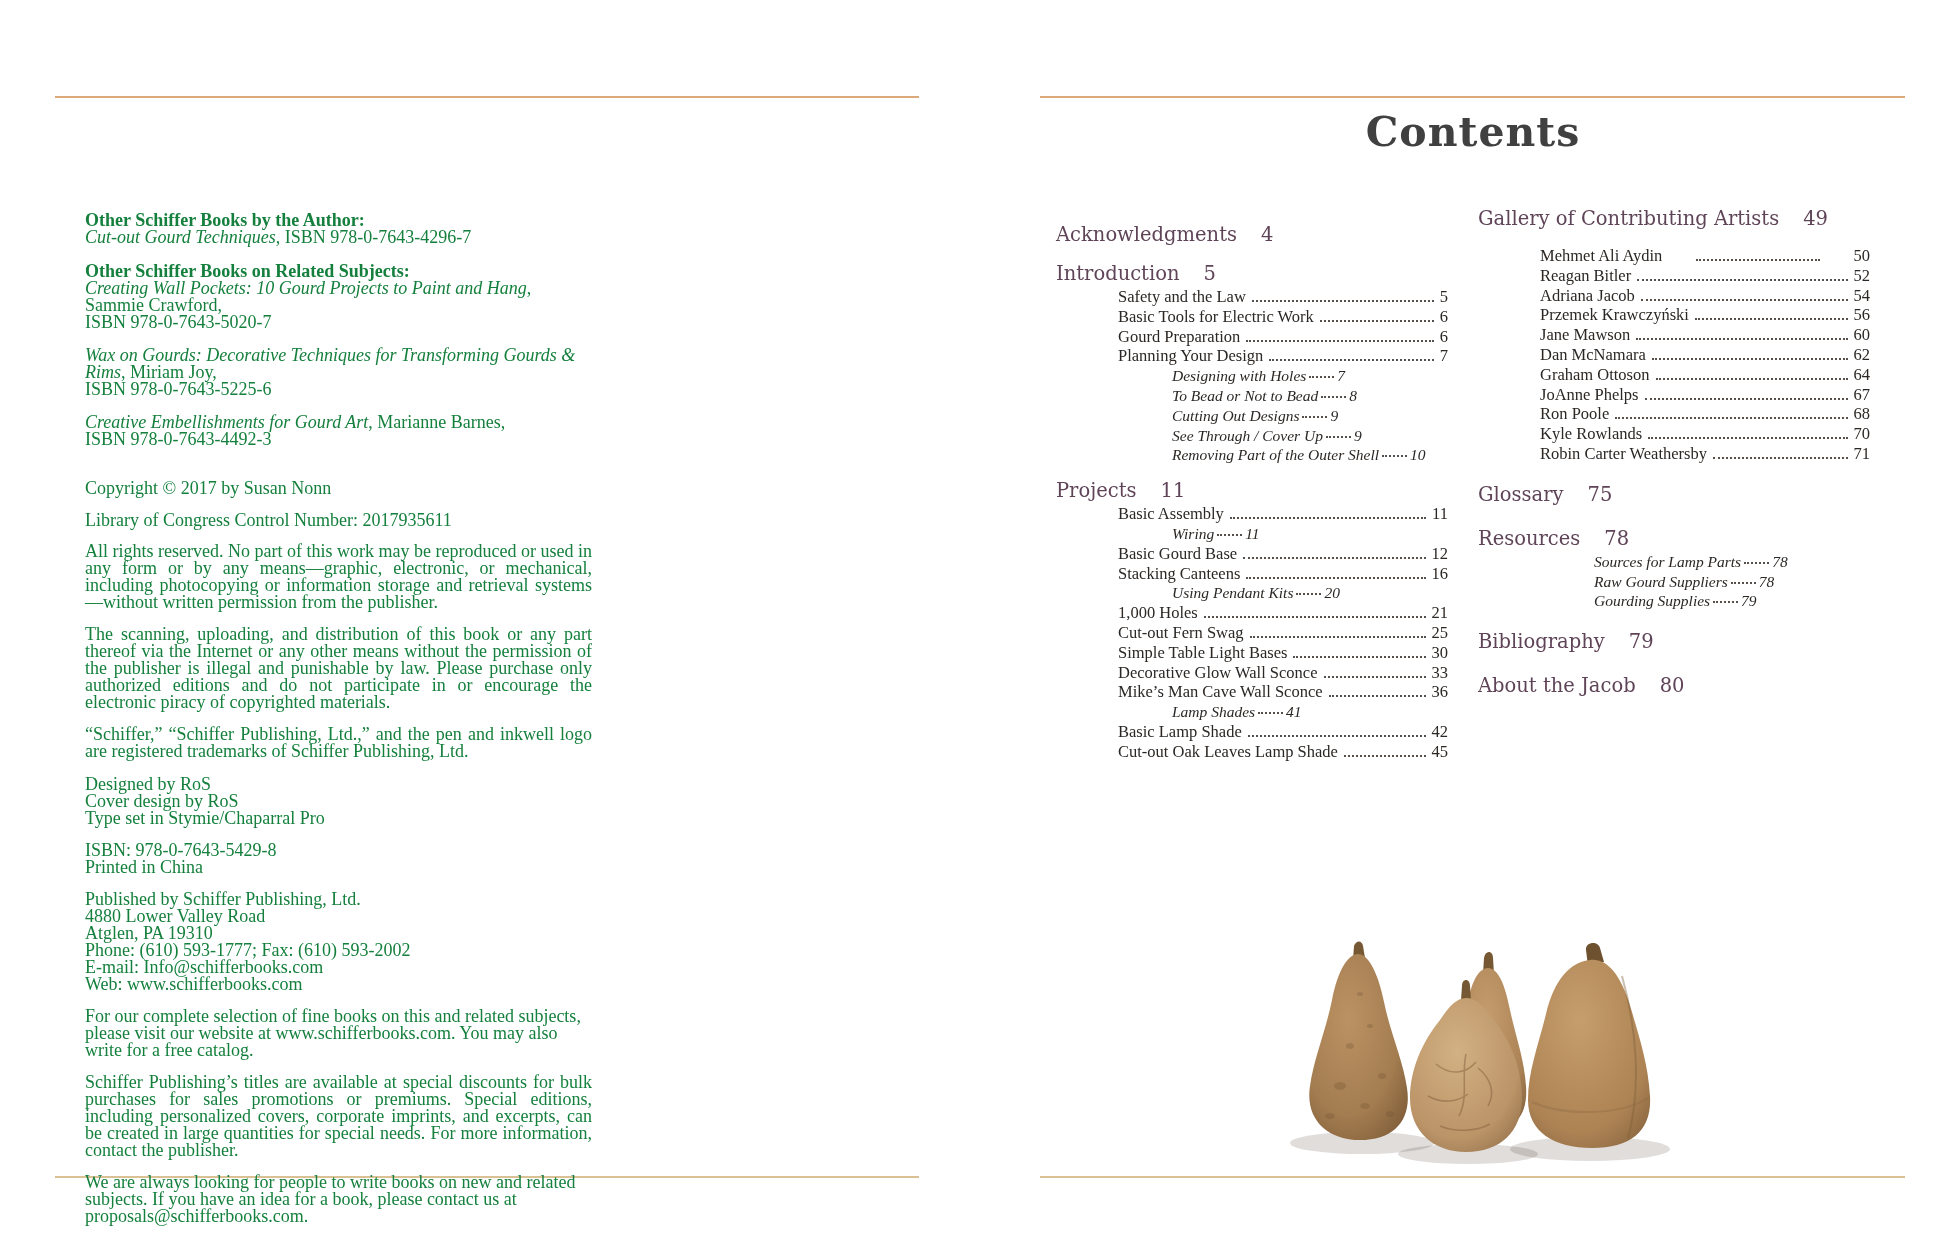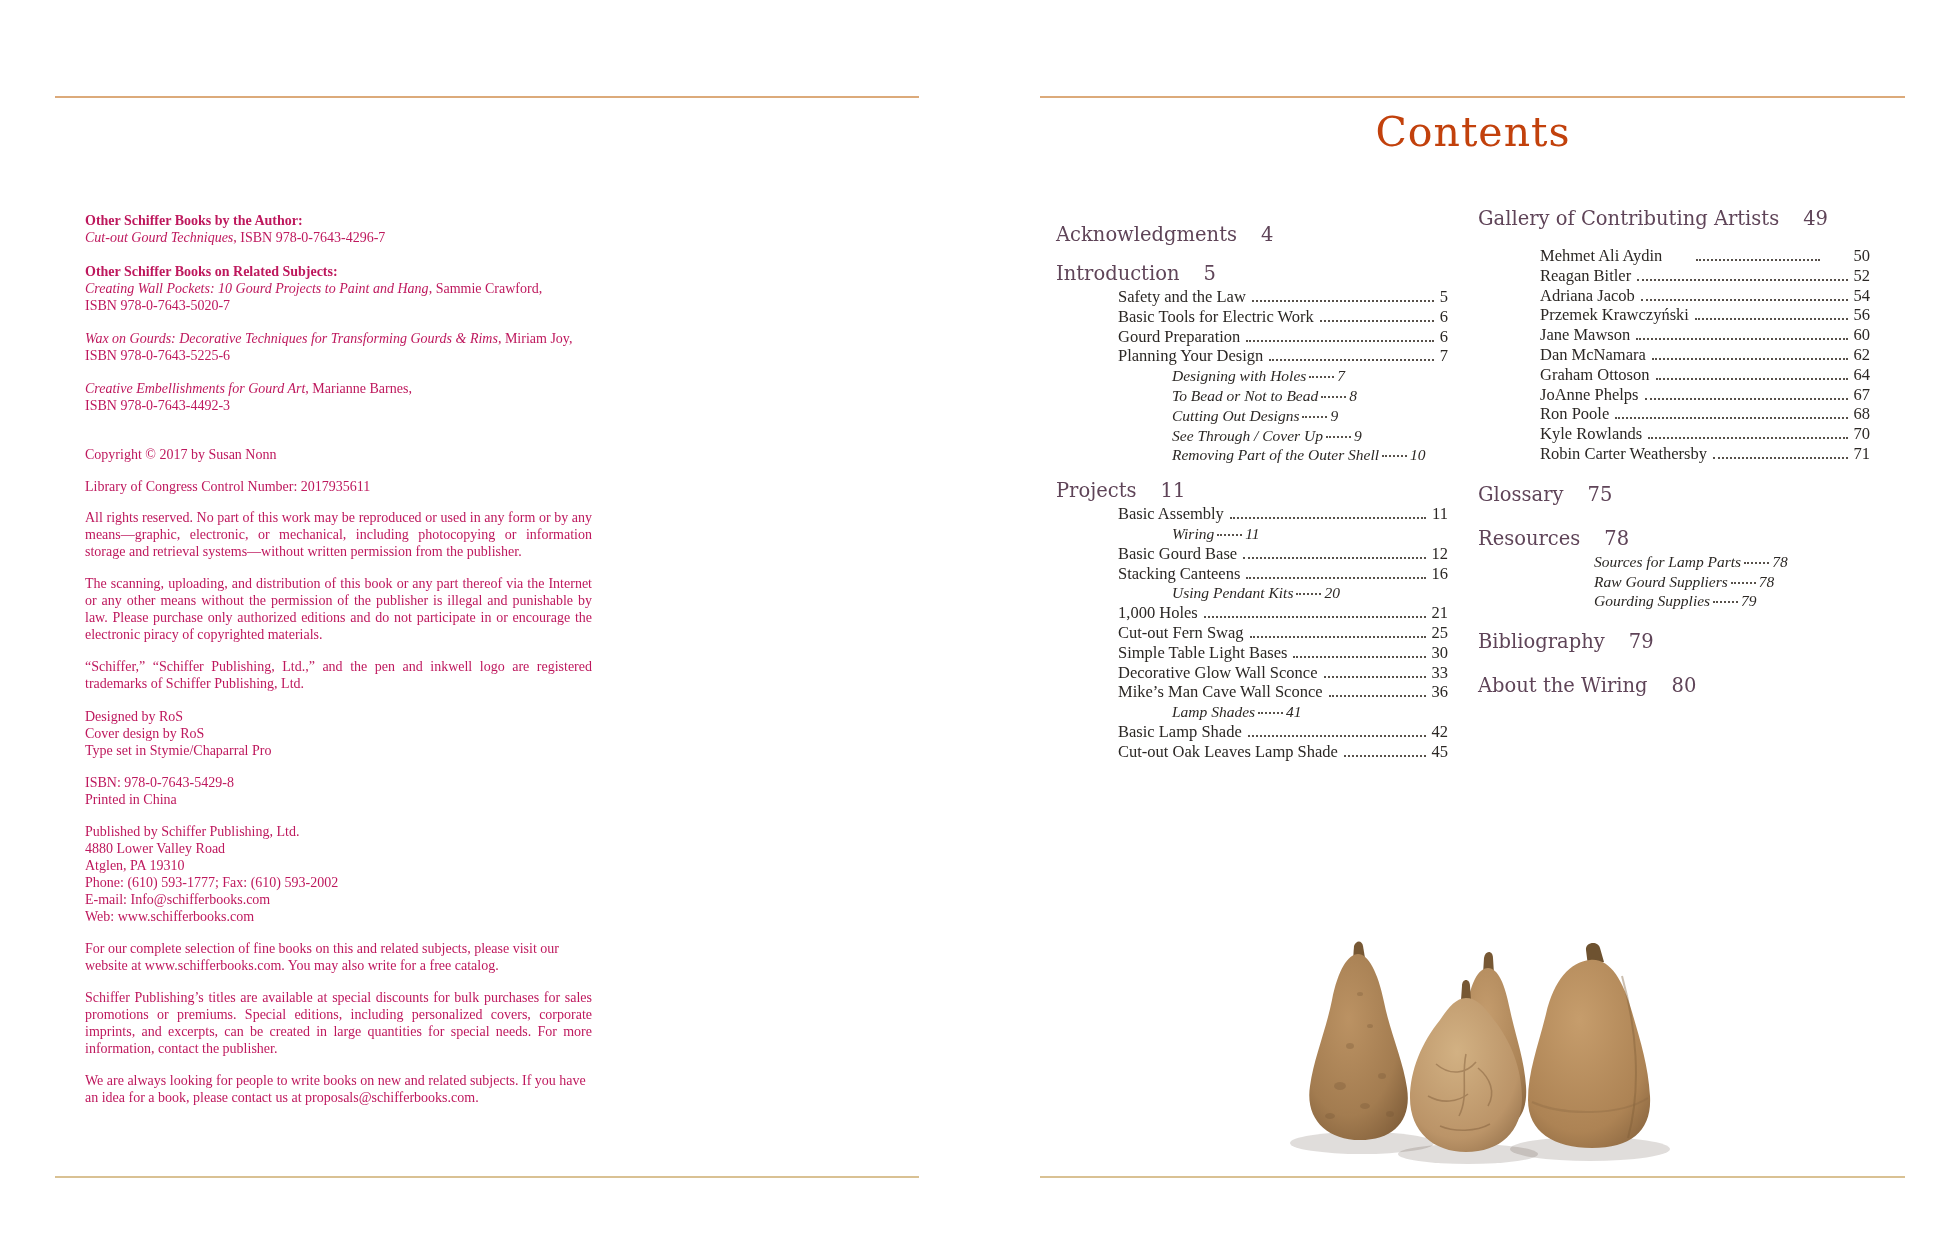--- a/index.html
+++ b/index.html
@@ -9,32 +9,32 @@
   }
   .rule{position:absolute;height:2px;}
   .rule-tl{left:55px;top:96px;width:864px;background:#dcaa7a;}
   .rule-bl{left:55px;top:1176px;width:864px;background:#d9c193;}
   .rule-tr{left:1040px;top:96px;width:865px;background:#dcaa7a;}
   .rule-br{left:1040px;top:1176px;width:865px;background:#d9c193;}
 
   
   .cp-col{
     position:absolute;left:85px;top:212px;width:507px;
-    font-size:14px;line-height:17px;color:#be185d;
+    font-size:18px;line-height:17px;color:#15803d;
   }
   .cp-block{margin:0;}
   .cp-block.justify{text-align:justify;}
   .cp-block b{font-weight:bold;}
   .cp-block i{font-style:italic;}
 
   
   .contents-title{
     position:absolute;left:1040px;top:108px;width:866px;margin:0;
-    text-align:center;font-family:"DejaVu Serif",serif;font-weight:normal;
-    font-size:41px;letter-spacing:1px;color:#c2410c;
+    text-align:center;font-family:"DejaVu Serif",serif;font-weight:bold;
+    font-size:41px;letter-spacing:1px;color:#404040;
   }
   .toc-col{position:absolute;top:206px;width:392px;}
   .col-a{left:1056px;}
   .col-b{left:1478px;}
 
   .toc-heading{
     font-family:"DejaVu Serif",serif;font-size:19.5px;line-height:26px;
     color:#5f4458;margin-top:13px;
   }
   .toc-heading .h-page{margin-left:24px;}
@@ -226,21 +226,21 @@
       <span class="e-label">Robin Carter Weathersby</span>
       <span class="leader"></span>
       <span class="e-page">71</span>
     </div>
     <div class="toc-heading" style="margin-top: 18px;"><span class="h-label">Glossary</span><span class="h-page">75</span></div>
     <div class="toc-heading" style="margin-top: 18px;"><span class="h-label">Resources</span><span class="h-page">78</span></div>
     <div class="toc-sub"><span class="s-label">Sources for Lamp Parts</span><span class="subdots"></span><span class="s-page">78</span></div>
     <div class="toc-sub"><span class="s-label">Raw Gourd Suppliers</span><span class="subdots"></span><span class="s-page">78</span></div>
     <div class="toc-sub"><span class="s-label">Gourding Supplies</span><span class="subdots"></span><span class="s-page">79</span></div>
     <div class="toc-heading" style="margin-top: 18px;"><span class="h-label">Bibliography</span><span class="h-page">79</span></div>
-    <div class="toc-heading" style="margin-top: 18px;"><span class="h-label">About the Wiring</span><span class="h-page">80</span></div>
+    <div class="toc-heading" style="margin-top: 18px;"><span class="h-label">About the Jacob</span><span class="h-page">80</span></div>
   </div>
 
 <svg class="gourds" width="410" height="240" viewBox="0 0 410 240">
   <defs>
     <radialGradient id="g1" cx="40%" cy="35%" r="80%">
       <stop offset="0" stop-color="#bb9263"></stop>
         <stop offset="0.65" stop-color="#a37c50"></stop>
         <stop offset="1" stop-color="#7f5d39"></stop>
     </radialGradient>
     <radialGradient id="g2" cx="45%" cy="30%" r="80%">

